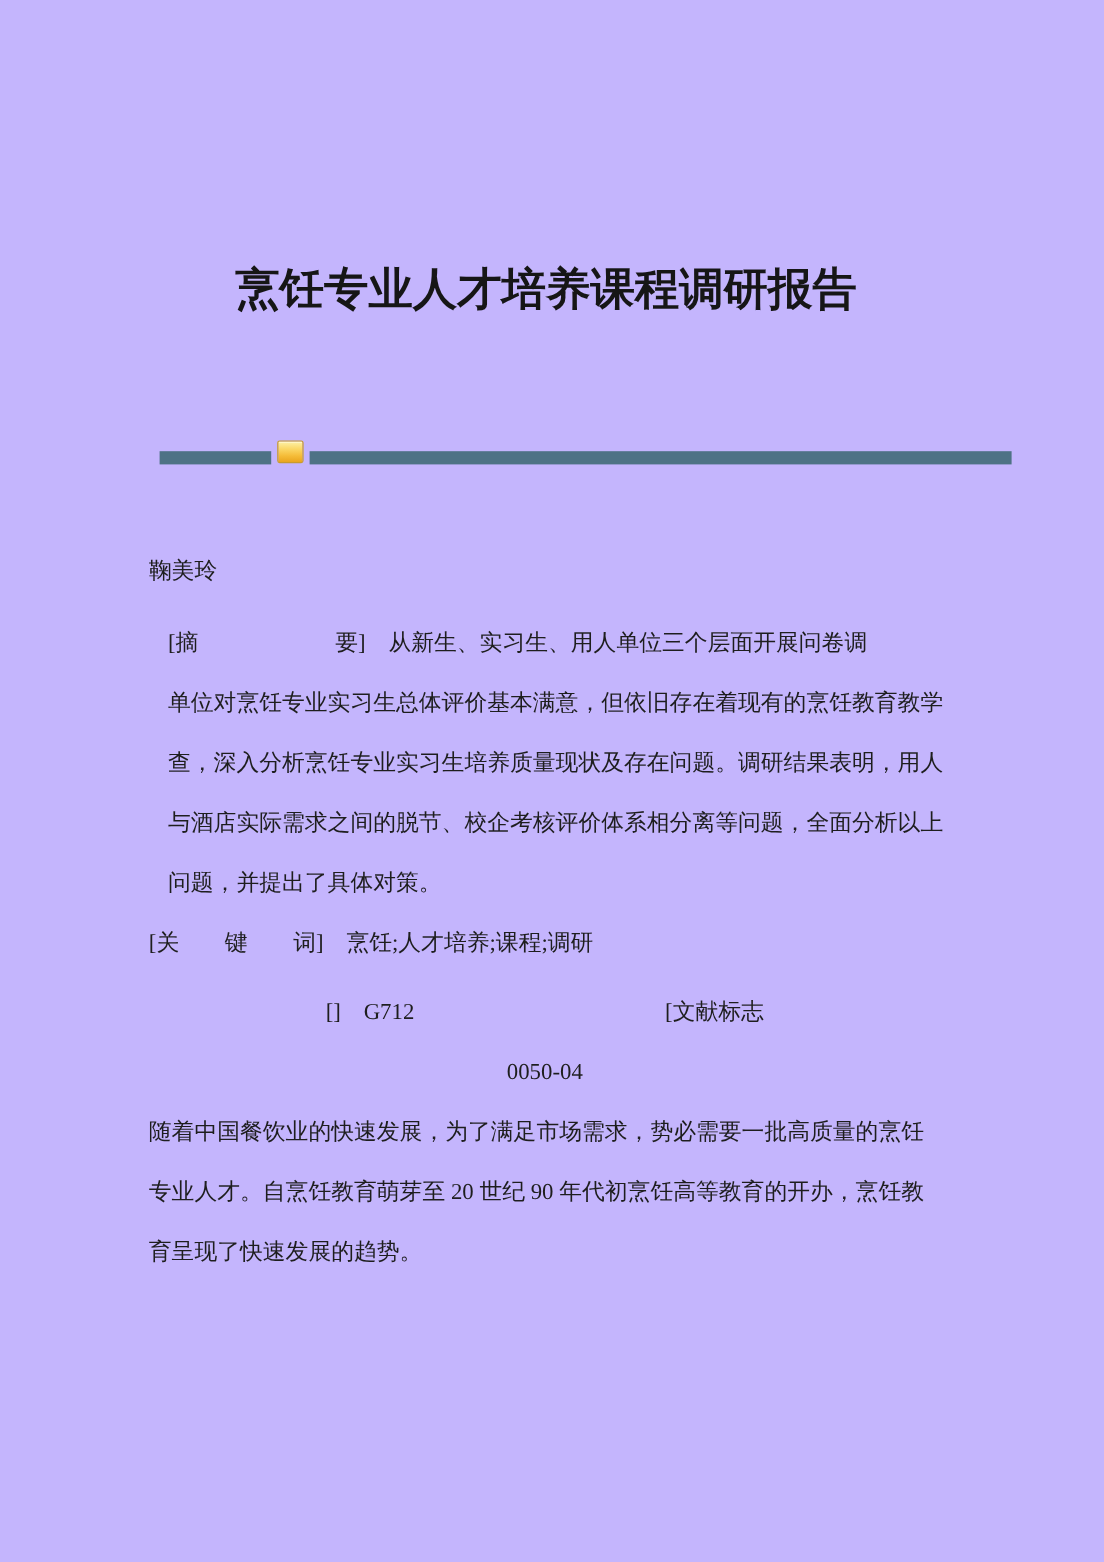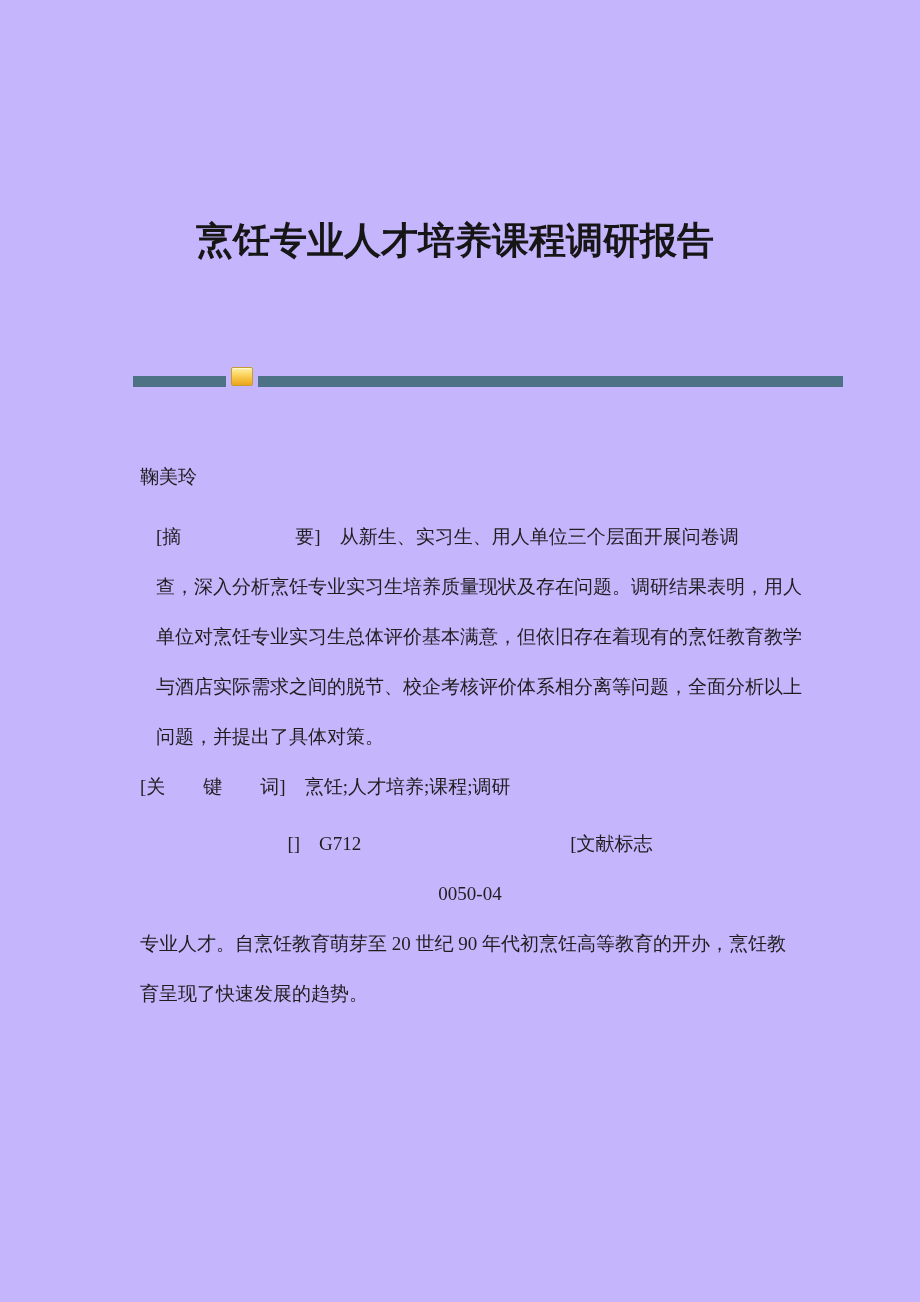--- a/index.html
+++ b/index.html
@@ -46,21 +46,21 @@
     top: 0;
     width: 22px;
     height: 19px;
     border: 1px solid #c89b2e;
     border-radius: 2px;
     background: linear-gradient(180deg, #fdf0a8 0%, #fbd868 35%, #f5bc38 70%, #e9a51f 100%);
     box-shadow: inset 0 1px 0 #fff7cf;
   }
   .content {
     position: absolute;
-    left: 140px;
+    left: 124px;
     top: 452px;
     width: 660px;
   }
   .line {
     line-height: 50px;
     font-size: 19px;
     white-space: pre;
     color: #1e1e1e;
   }
   .para-author   { margin-top: 0; }
@@ -83,34 +83,35 @@
   </div>
 
   <div class="content">
 
     <div class="para-author">
       <div class="line">鞠美玲</div>
     </div>
 
     <div class="para-abstract">
       <div class="line">[摘　　　　　　要]　从新生、实习生、用人单位三个层面开展问卷调</div>
+      <div class="line">单位对烹饪专业实习生总体评价基本满意，但依旧存在着现有的烹饪教育教学</div>
       <div class="line">查，深入分析烹饪专业实习生培养质量现状及存在问题。调研结果表明，用人</div>
-      <div class="line">单位对烹饪专业实习生总体评价基本满意，但依旧存在着现有的烹饪教育教学</div>
       <div class="line">与酒店实际需求之间的脱节、校企考核评价体系相分离等问题，全面分析以上</div>
       <div class="line">问题，并提出了具体对策。</div>
     </div>
 
     <div class="para-keywords">
       <div class="line">[关　　键　　词]　烹饪;人才培养;课程;调研</div>
     </div>
 
     <div class="para-codes">
       <div class="line">[]　G712　　　　　　　　　　　[文献标志</div>
       <div class="line">0050-04</div>
     </div>
 
     <div class="para-body">
+      <div class="line">随着中国餐饮业的快速发展，为了满足市场需求，势必需要一批高质量的烹饪</div>
       <div class="line">专业人才。自烹饪教育萌芽至 20 世纪 90 年代初烹饪高等教育的开办，烹饪教</div>
       <div class="line">育呈现了快速发展的趋势。</div>
     </div>
 
   </div>
 </div>
 
 </body></html>

